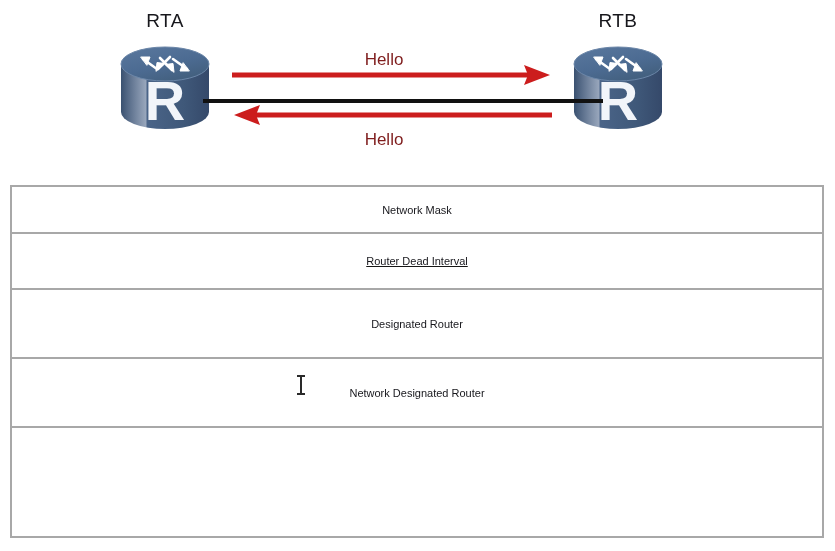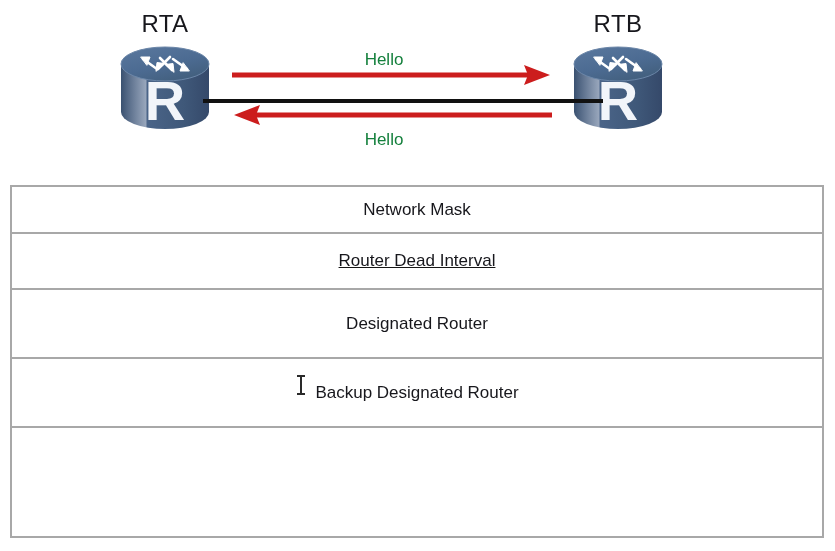--- a/index.html
+++ b/index.html
@@ -32,21 +32,21 @@
   }
   #router-a-group { left: 105px; top: 10px; }
   #router-b-group { left: 558px; top: 10px; }
 
   .router-label {
     position: absolute;
     top: 0;
     left: 0;
     width: 120px;
     text-align: center;
-    font-size: 24px;
+    font-size: 19px;
     letter-spacing: 0.4px;
     color: #17171c;
   }
   .router-icon {
     position: absolute;
     top: 26px;
     left: 8px;
     width: 104px;
     height: 104px;
   }
@@ -64,21 +64,21 @@
     position: absolute;
   }
   #arrow-top { left: 232px; top: 64px; width: 320px; height: 22px; }
   #arrow-bottom { left: 232px; top: 104px; width: 320px; height: 22px; }
 
   .hello-label {
     position: absolute;
     width: 160px;
     text-align: center;
     font-size: 17px;
-    color: #15803d;
+    color: #7f1d1d;
   }
   #hello-top { left: 304px; top: 50px; }
   #hello-bottom { left: 304px; top: 130px; }
 
   
   #packet-table {
     position: absolute;
     left: 10px;
     top: 185px;
     width: 814px;
@@ -91,21 +91,21 @@
     display: flex;
     box-sizing: border-box;
     border-bottom: 2px solid #a8a8a8;
   }
   .trow.last { border-bottom: none; }
   .tcell {
     display: flex;
     align-items: center;
     justify-content: center;
     box-sizing: border-box;
-    font-size: 17px;
+    font-size: 11px;
     color: #17171c;
     border-right: 2px solid #a8a8a8;
     text-align: center;
   }
   .tcell.last { border-right: none; }
 
   .row-h-47 { height: 47px; }
   .row-h-62 { height: 62px; }
   .row-h-56 { height: 56px; text-decoration: underline; }
   .row-h-59 { height: 69px; }
@@ -231,21 +231,21 @@
 
   <div class="trow row-h-56">
     <div class="tcell col-full last">Router Dead Interval</div>
   </div>
 
   <div class="trow row-h-59">
     <div class="tcell col-full last">Designated Router</div>
   </div>
 
   <div class="trow row-h-59">
-    <div class="tcell col-full last">Backup Designated Router</div>
+    <div class="tcell col-full last">Network Designated Router</div>
   </div>
 
 </div>
 
 <svg id="text-cursor" viewBox="0 0 10 22">
   <rect x="4" y="2" width="2" height="18" fill="#2a2a2a"></rect>
   <rect x="1" y="1" width="8" height="2" fill="#2a2a2a"></rect>
   <rect x="1" y="19" width="8" height="2" fill="#2a2a2a"></rect>
 </svg>
 

